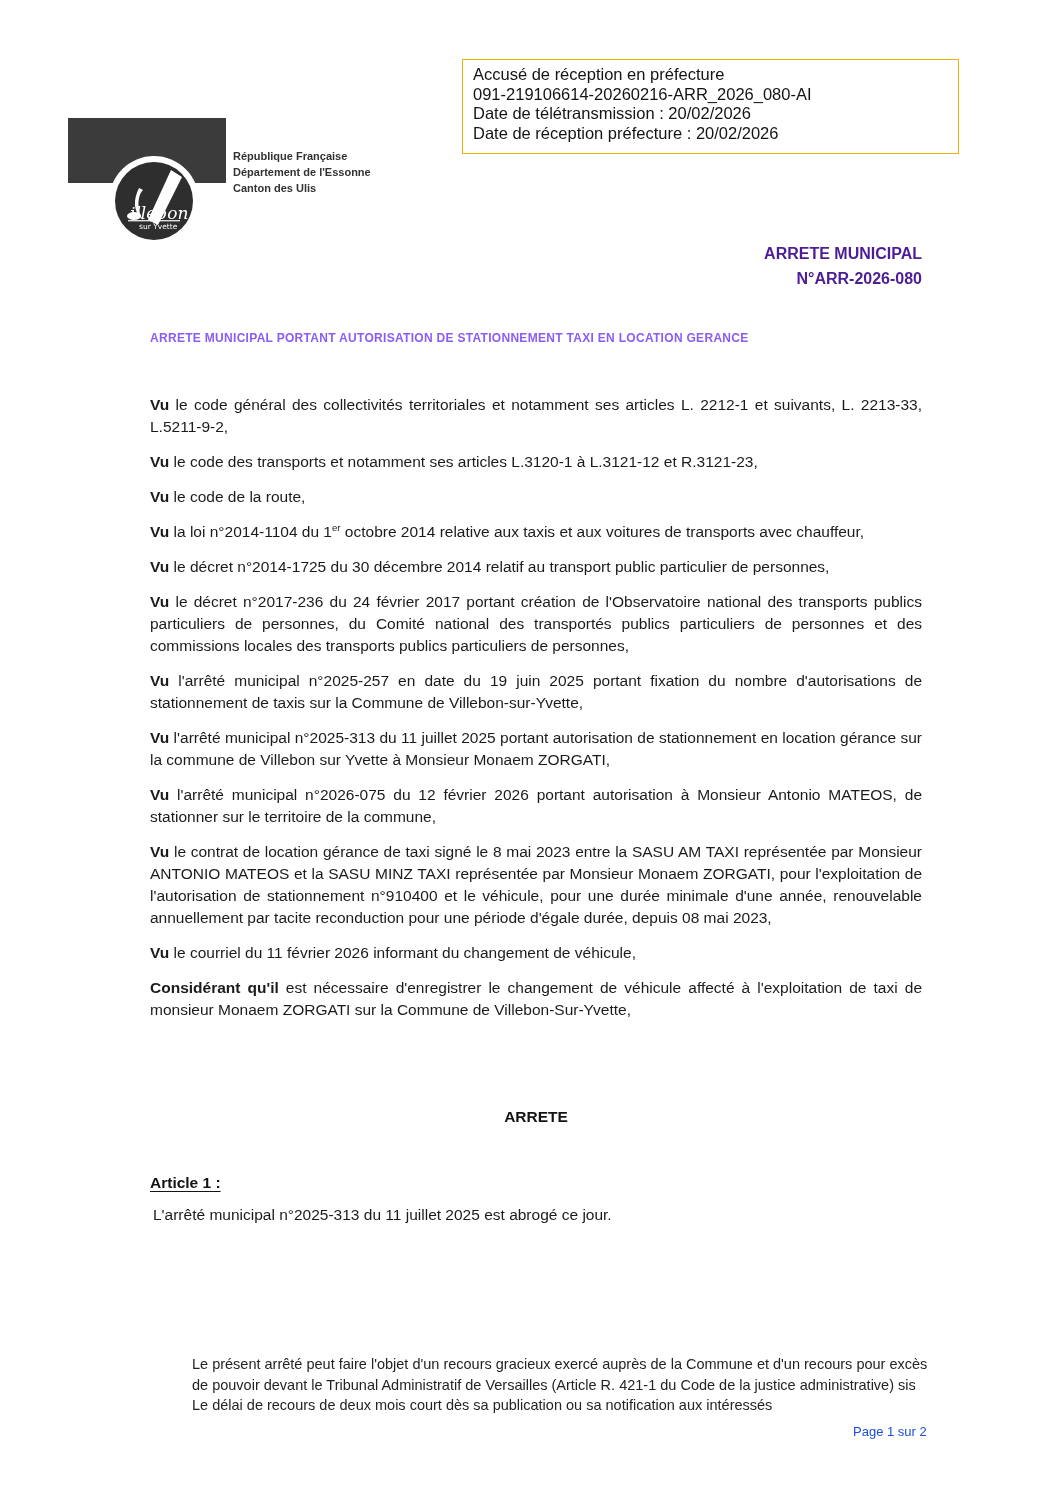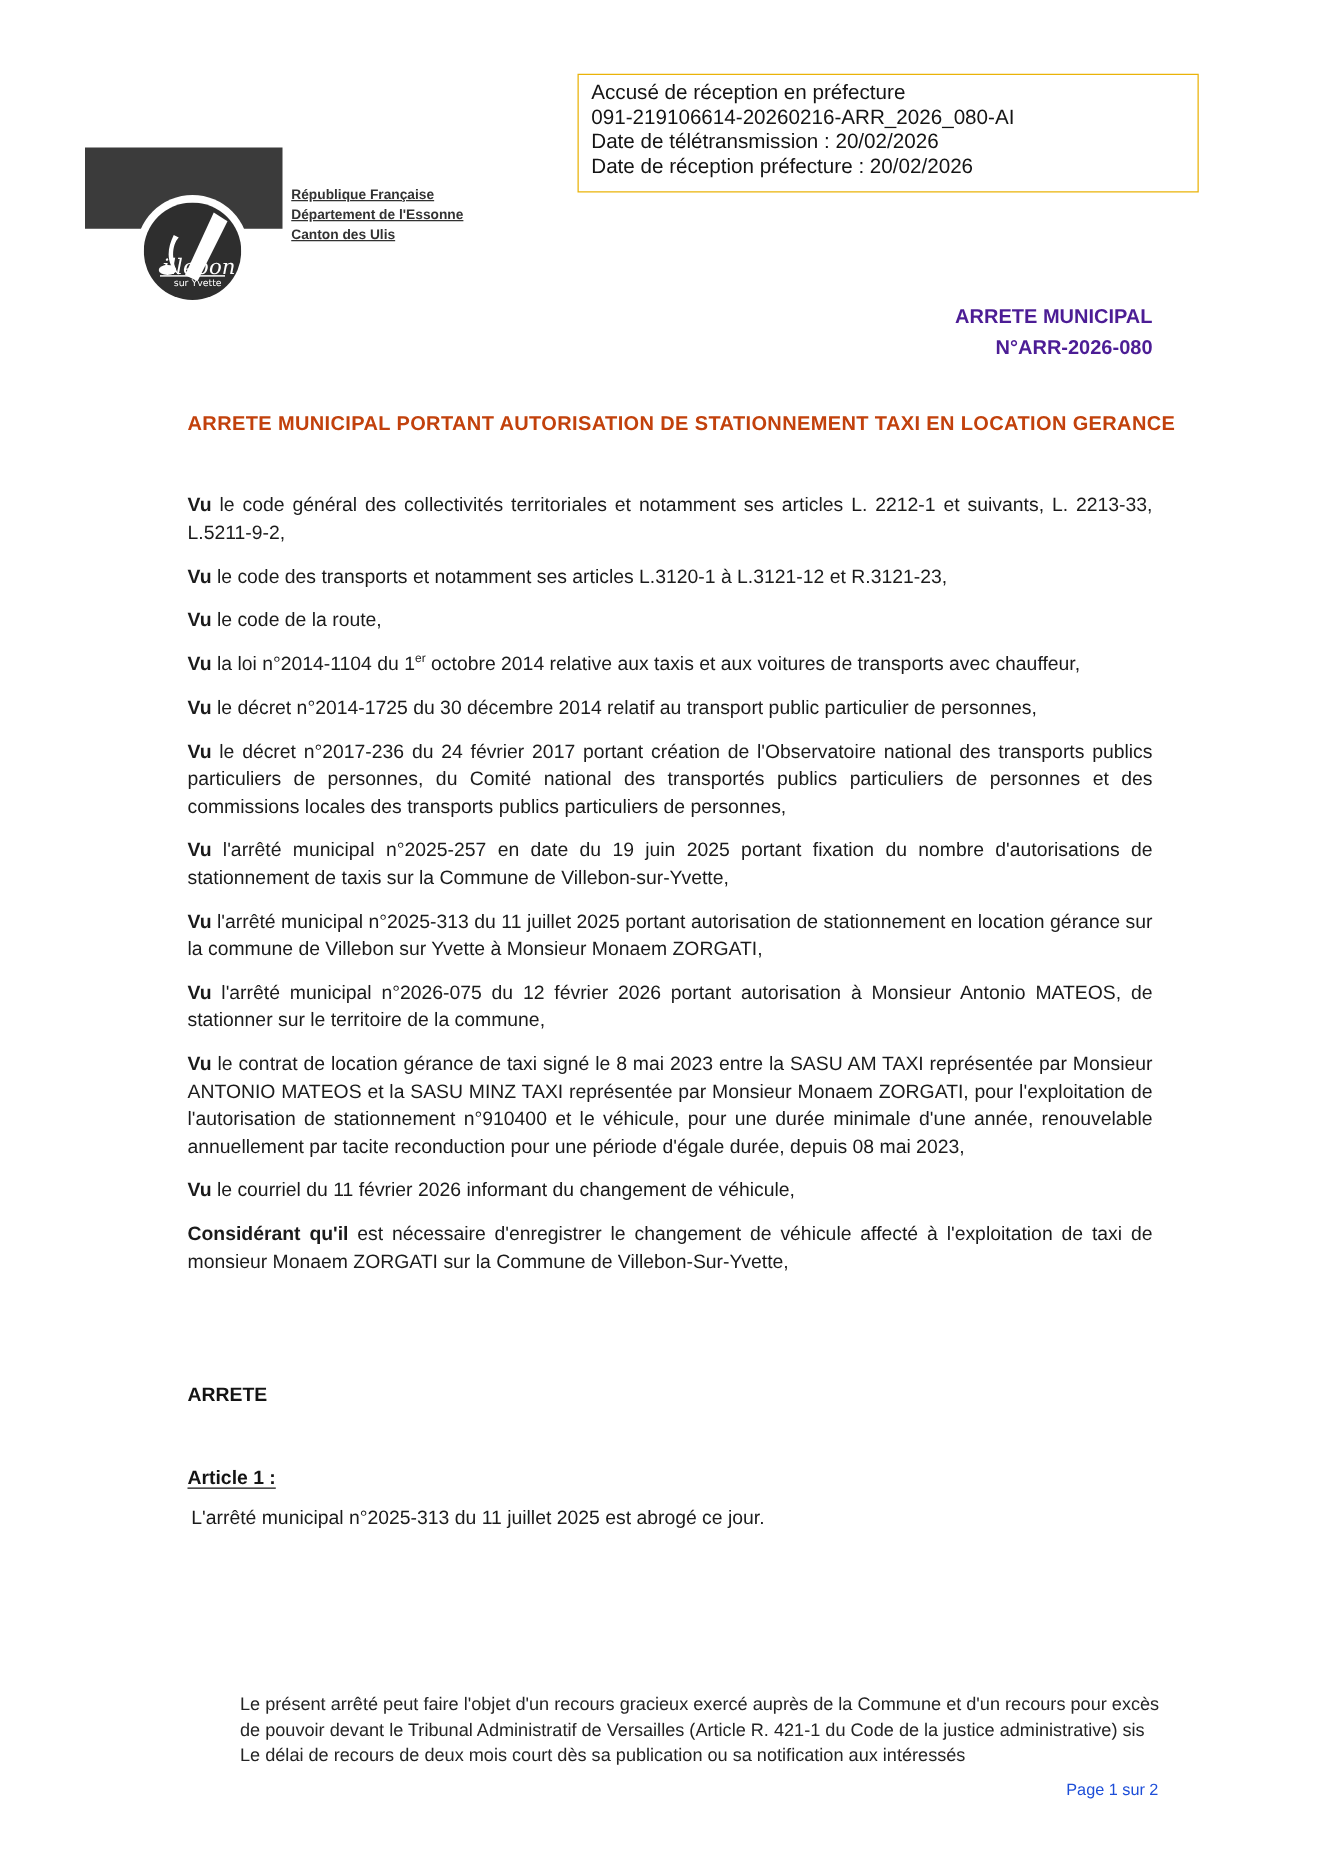--- a/index.html
+++ b/index.html
@@ -16,42 +16,42 @@
     border:1px solid #eab308; padding:5px 10px 10px 10px;
     font-size:16.5px; line-height:19.5px; color:#141414;
   }
   
   .logo { position:absolute; left:68px; top:118px; width:158px; height:132px; }
   .logo-rect { position:absolute; left:0; top:0; width:158px; height:65px; background:#3b3b3b; }
   .logo-notch { position:absolute; left:41px; top:38px; width:90px; height:90px; border-radius:50%; background:#ffffff; }
   .logo-circle { position:absolute; left:47px; top:44px; width:78px; height:78px; }
   .authority {
     position:absolute; left:233px; top:148px;
-    font-size:11px; font-weight:bold; line-height:16px; color:#323232;text-decoration:underline;
+    font-size:11px; font-weight:bold; line-height:16px; color:#323232;
   }
   
   .arrete-header {
     position:absolute; right:136px; top:241px; text-align:right;
     font-weight:bold; font-size:16px; line-height:25px; color:#4c1d95;
   }
   
   .doc-title {
     position:absolute; left:150px; top:331px; width:775px;
-    font-weight:bold; font-size:16px; letter-spacing:0.3px; white-space:nowrap; color:#c2410c;
+    font-weight:bold; font-size:12px; letter-spacing:0.3px; white-space:nowrap; color:#8b5cf6;
   }
   
   .body-text {
     position:absolute; left:150px; top:394px; width:772px;
     font-size:15.5px; line-height:22px; text-align:justify;
   }
   .para { margin-bottom:13px; }
   .para strong { font-weight:bold; }
   sup { font-size:0.62em; vertical-align:super; line-height:0; }
   .arrete-heading {
-    position:absolute; left:150px; top:1108px; width:772px; 
+    position:absolute; left:150px; top:1108px; width:772px; text-align:center;
     font-weight:bold; font-size:15.5px; color:#141414;
   }
   .article-heading {
     position:absolute; left:150px; top:1174px;
     font-weight:bold; font-size:15.5px; text-decoration:underline; text-underline-offset:3px; color:#141414;
   }
   .article-text { position:absolute; left:153px; top:1206px; font-size:15.5px; }
   
   .footer {
     position:absolute; left:150px; top:1354px; width:792px;

